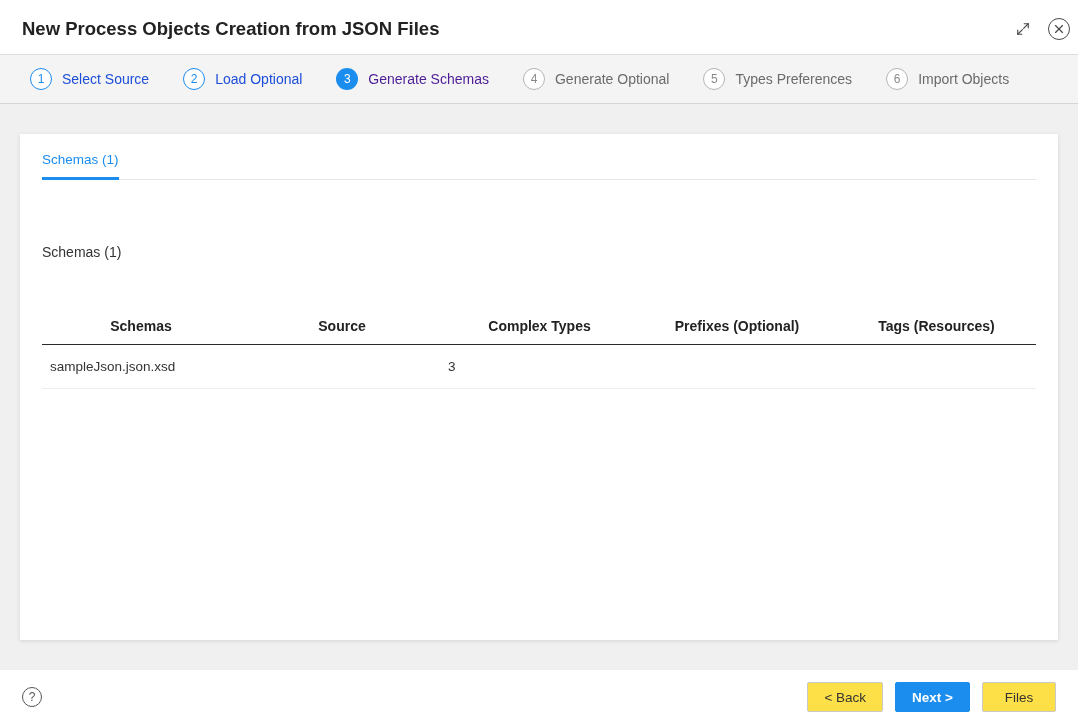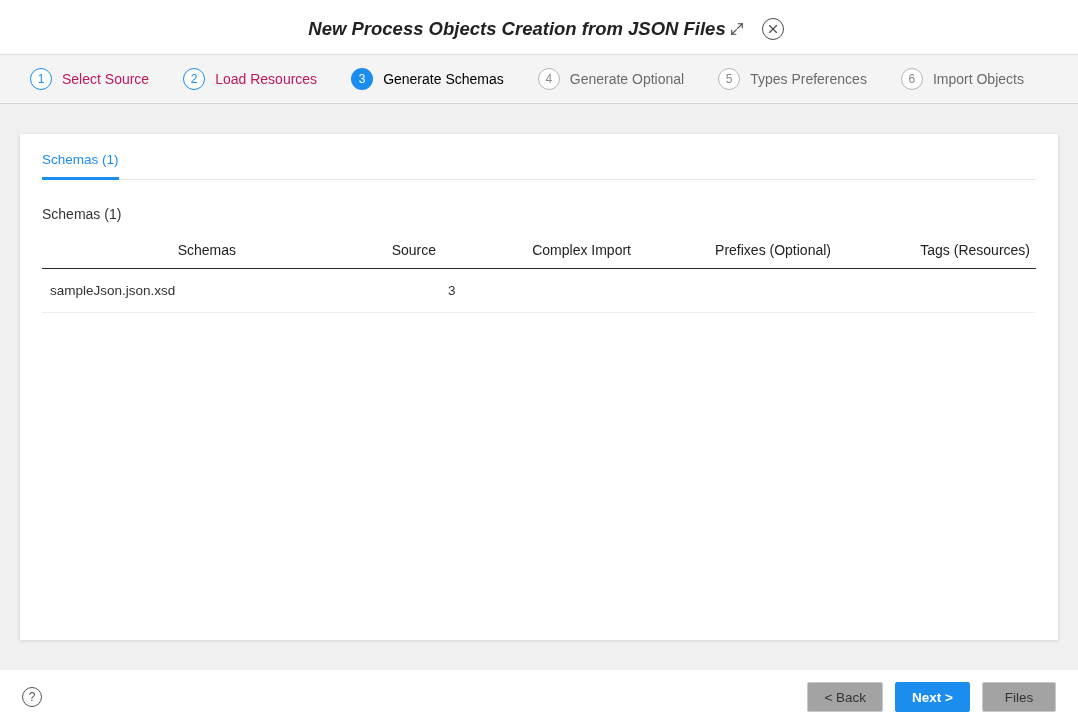--- a/index.html
+++ b/index.html
@@ -1,66 +1,66 @@
 <!DOCTYPE html>
 <html><head>
 <meta charset="utf-8">
 <style>
   * { box-sizing: border-box; }
   html, body { margin:0; padding:0; width:1078px; height:728px; font-family:"Segoe UI","Helvetica Neue",Arial,sans-serif; background:#fff; color:#222; }
 
   .dialog { position:relative; width:1078px; height:728px; display:flex; flex-direction:column; background:#fff; }
 
   
-  .hdr { display:flex; align-items:flex-start; justify-content:center; padding:18px 8px 14px 22px;font-style:italic; }
+  .hdr { display:flex; align-items:flex-start; justify-content:space-between; padding:18px 8px 14px 22px; }
   .hdr-title { font-size:18.5px; font-weight:600; color:#222; }
   .hdr-actions { display:flex; gap:14px; align-items:center; }
   .icon-btn { width:22px; height:22px; display:flex; align-items:center; justify-content:center; color:#4a4a4a; cursor:pointer; border:none; background:none; padding:0; }
   .icon-btn.circle { border:1.5px solid #4a4a4a; border-radius:50%; }
   .icon-btn svg { width:14px; height:14px; stroke:#4a4a4a; }
 
   .rule { height:1px; background:#dedede; margin:0; border:0; }
 
   
   .stepper-wrap { background:#f4f4f4; border-bottom:1px solid #d5d5d5; }
   .stepper { display:flex; align-items:center; gap:34px; padding:13px 30px; }
   .step { display:flex; align-items:center; gap:10px; }
   .step-num { width:22px; height:22px; border-radius:50%; display:flex; align-items:center; justify-content:center; font-size:12px; }
   .step-num.done { border:1.4px solid #1B8DEF; color:#1B8DEF; background:#fff; }
   .step-num.current { background:#1B8DEF; color:#fff; }
   .step-num.pending { border:1.4px solid #b5b5b5; color:#8a8a8a; background:#fff; }
   .step-label { font-size:14px; }
-  .step-label.done { color:#be185d; }
-  .step-label.current { color:#000000; }
+  .step-label.done { color:#1d4ed8; }
+  .step-label.current { color:#4c1d95; }
   .step-label.pending { color:#6b6b6b; }
 
   
   .body-area { flex:1; background:#f0f0f0; padding:30px 20px; }
-  .card { background:#fff; width:100%; height:100%; padding:6px 22px 10px 22px; box-shadow:0 1px 4px rgba(0,0,0,.12); display:flex; flex-direction:column; }
+  .card { background:#fff; width:100%; height:100%; padding:6px 22px 10px 22px; box-shadow:0 1px 4px rgba(0,0,0,.12); display:flex; flex-direction:column;gap:38px; }
 
   
   .tabs { display:flex; gap:36px; border-bottom:1px solid #e6e6e6; }
   .tab { padding:12px 0 10px 0; font-size:13.5px; color:#333; cursor:pointer; }
   .tab.active { color:#1B8DEF; border-bottom:3px solid #1B8DEF; margin-bottom:-1px; }
 
   
   .sect-head { font-size:14px; color:#333; margin:26px 0 12px 0; }
 
   
   table.data { width:100%; border-collapse:collapse; }
-  table.data thead th { text-align:right; font-size:14px; font-weight:400; color:#222; padding:8px 6px 10px 6px; border-bottom:1.5px solid #2b2b2b; }
+  table.data thead th { text-align:center; font-size:14px; font-weight:700; color:#222; padding:8px 6px 10px 6px; border-bottom:1.5px solid #2b2b2b; }
   table.data thead th:first-child { padding-left:4px; }
   table.data tbody td { font-size:13.5px; color:#333; padding:14px 6px; border-bottom:1px solid #eee;margin-top:13px; }
   table.data tbody td:first-child { padding-left:8px; }
 
   
   .footer { display:flex; align-items:center; justify-content:space-between; padding:12px 22px 16px 22px; background:#fff; }
   .footer-actions { display:flex; gap:12px; }
   .btn { min-width:74px; height:30px; padding:0 16px; font-size:13.5px; border-radius:2px; cursor:pointer; }
-  .btn.default { background:#a3a3a3; border:1px solid #c8c8c8; color:#333; }
+  .btn.default { background:#fde047; border:1px solid #c8c8c8; color:#333; }
   .btn.primary { background:#1B8DEF; border:1px solid #1B8DEF; color:#fff;font-weight:bold; }
   .help-btn { width:20px; height:20px; border:1.4px solid #555; border-radius:50%; display:flex; align-items:center; justify-content:center; font-size:12px; color:#555; cursor:pointer; background:none; padding:0; }
 </style>
 </head>
 <body>
 
 <div class="dialog">
 
   <div class="hdr">
     <div class="hdr-title">New Process Objects Creation from JSON Files</div>
@@ -85,21 +85,21 @@
   <hr class="rule">
 
   <div class="stepper-wrap">
     <div class="stepper" id="stepper">
         <div class="step">
           <div class="step-num done">1</div>
           <div class="step-label done">Select Source</div>
         </div>
         <div class="step">
           <div class="step-num done">2</div>
-          <div class="step-label done">Load Resources</div>
+          <div class="step-label done">Load Optional</div>
         </div>
         <div class="step">
           <div class="step-num current">3</div>
           <div class="step-label current">Generate Schemas</div>
         </div>
         <div class="step">
           <div class="step-num pending">4</div>
           <div class="step-label pending">Generate Optional</div>
         </div>
         <div class="step">
@@ -120,21 +120,21 @@
           <div class="tab active">Schemas (1)</div>
         </div>
 
       <div class="sect-head">Schemas (1)</div>
 
       <table class="data">
         <thead>
           <tr id="thead-row">
               <th style="width: 200px;">Schemas</th>
               <th style="width: 200px;">Source</th>
-              <th style="width: 195px;">Complex Import</th>
+              <th style="width: 195px;">Complex Types</th>
               <th style="width: 200px; margin-top: 33px;">Prefixes (Optional)</th>
               <th>Tags (Resources)</th>
             </tr>
         </thead>
         <tbody id="tbody">
             <tr>
               <td>sampleJson.json.xsd</td>
               <td></td>
               <td>3</td>
               <td></td>

